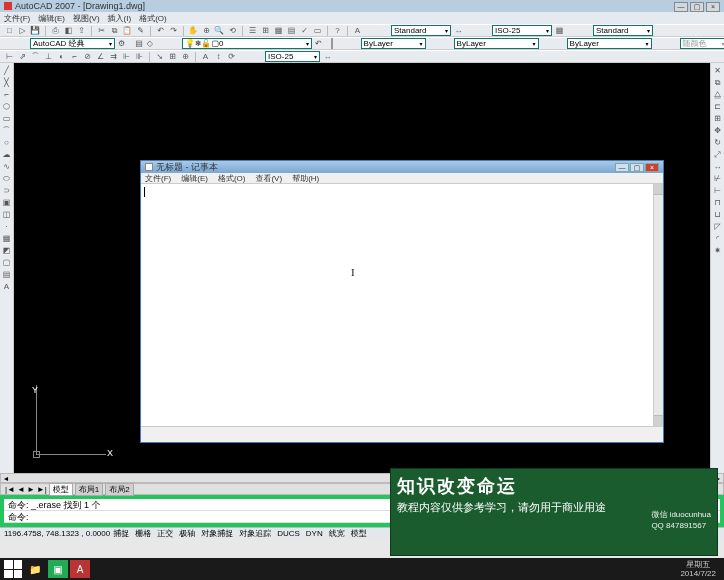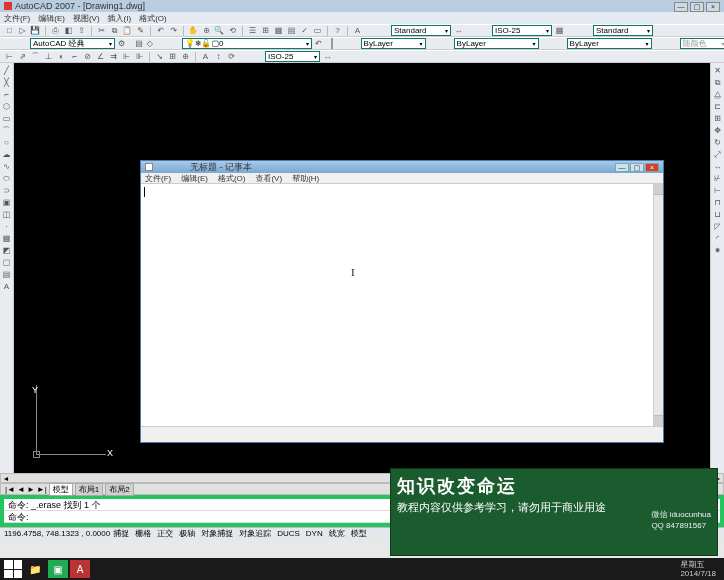--- a/index.html
+++ b/index.html
@@ -33,21 +33,21 @@
 
 .ucs { position: absolute; left: 18px; bottom: 18px; color: #fff; font-size: 9px; }
 .ucs .yaxis { position: absolute; left: 4px; bottom: 0; width: 1px; height: 70px; background: #888; }
 .ucs .xaxis { position: absolute; left: 4px; bottom: 0; width: 70px; height: 1px; background: #888; }
 .ucs .ylabel { position: absolute; left: 0; bottom: 60px; }
 .ucs .xlabel { position: absolute; left: 75px; bottom: -3px; }
 .ucs .origin { position: absolute; left: 1px; bottom: -3px; width: 7px; height: 7px; border: 1px solid #888; }
 
 
 .notepad { position: absolute; left: 140px; top: 97px; width: 524px; height: 283px; background: #fff; border: 1px solid #4a7ab5; box-shadow: 0 0 3px rgba(0,0,0,.4); }
-.np-title { height: 12px; background: linear-gradient(#a8cae8,#7aa8d4); display: flex; align-items: center; padding: 0 4px; font-size: 9px; color: #333; gap: 34px; }
+.np-title { height: 12px; background: linear-gradient(#a8cae8,#7aa8d4); display: flex; align-items: center; padding: 0 4px; font-size: 9px; color: #333; }
 .np-title .np-icon { width: 8px; height: 8px; background: #fff; border: 1px solid #888; margin-right: 3px; }
 .np-ctrls { margin-left: auto; display: flex; gap: 1px; }
 .np-ctrls span { width: 14px; height: 9px; background: #d0e0f0; border: 1px solid #7aa; font-size: 7px; text-align: center; }
 .np-ctrls .close { background: #d04030; color: #fff; }
 .np-menu { height: 10px; background: #f0f0f0; display: flex; padding: 0 4px; font-size: 8px; gap: 10px; color: #333; }
 .np-content { height: calc(100% - 22px - 16px); background: #fff; border-top: 1px solid #ccc; position: relative; padding: 2px; }
 .np-content .cursor { width: 1px; height: 10px; background: #000; position: absolute; left: 3px; top: 3px; }
 .np-content .caret-i { position: absolute; left: 210px; top: 82px; font-family: serif; font-size: 11px; color: #222; }
 .np-scroll { position: absolute; right: 0; top: 0; bottom: 0; width: 10px; background: #e8e8e8; border-left: 1px solid #ccc; }
 .np-scroll::before { content:""; position:absolute; top:0; left:0; right:0; height:10px; background:#d0d0d0; border-bottom:1px solid #bbb; }
@@ -68,21 +68,21 @@
 
 .status-bar { height: 12px; background: #e4e8ec; border-top: 1px solid #bbb; display: flex; align-items: center; font-size: 8px; padding: 0 4px; }
 .status-bar .toggle { padding: 0 2px; border: 1px solid transparent; }
 
 
 .taskbar { position: absolute; bottom: 0; left: 0; right: 0; height: 22px; background: #1a1a1a; display: flex; align-items: center; padding: 0 4px; }
 .taskbar .start { width: 18px; height: 18px; display: grid; grid-template: 1fr 1fr/1fr 1fr; gap: 1px; margin-right: 4px; }
 .taskbar .start span:nth-child(1){background:#fff;} .taskbar .start span:nth-child(2){background:#fff;}
 .taskbar .start span:nth-child(3){background:#fff;} .taskbar .start span:nth-child(4){background:#fff;}
 .taskbar .tbicon { width: 20px; height: 18px; margin-right: 2px; display:flex; align-items:center; justify-content:center; font-size:10px; color:#fff; }
-.taskbar .clock { margin-left: auto; text-align: left; color: #ccc; font-size: 8px; line-height: 9px; padding-right: 4px; }
+.taskbar .clock { margin-left: auto; text-align: center; color: #ccc; font-size: 8px; line-height: 9px; padding-right: 4px; }
 
 
 .banner { position: absolute; right: 6px; bottom: 24px; width: 328px; height: 88px; background: #1a5c2e; color: #fff; font-size: 10px; padding: 4px 6px; border: 1px solid #0d3a1a; }
 .banner .big { font-size: 18px; font-weight: bold; line-height: 26px; font-family: KaiTi, "STKaiti", serif; letter-spacing: 2px; }
 .banner .mid { font-size: 11px; line-height: 16px; font-family: SimHei, sans-serif; }
 .banner .sm { font-size: 9px; color: #f0e080; }
 .banner .right-box { position: absolute; right: 6px; top: 40px; font-size: 8px; color: #eee; text-align: left; line-height: 11px; }
 </style>
 </head>
 <body>
@@ -332,15 +332,15 @@
       <span></span>
       <span></span>
       <span></span>
       <span></span>
     </div>
   <div class="tbicon">📁</div>
   <div class="tbicon" style="background:#2a5;">▣</div>
   <div class="tbicon" style="background:#b33;color:#fff;">A</div>
   <div class="clock">
     <div>星期五</div>
-    <div>2014/7/18</div>
+    <div>2014/7/22</div>
   </div>
 </div>
 
 </body></html>

